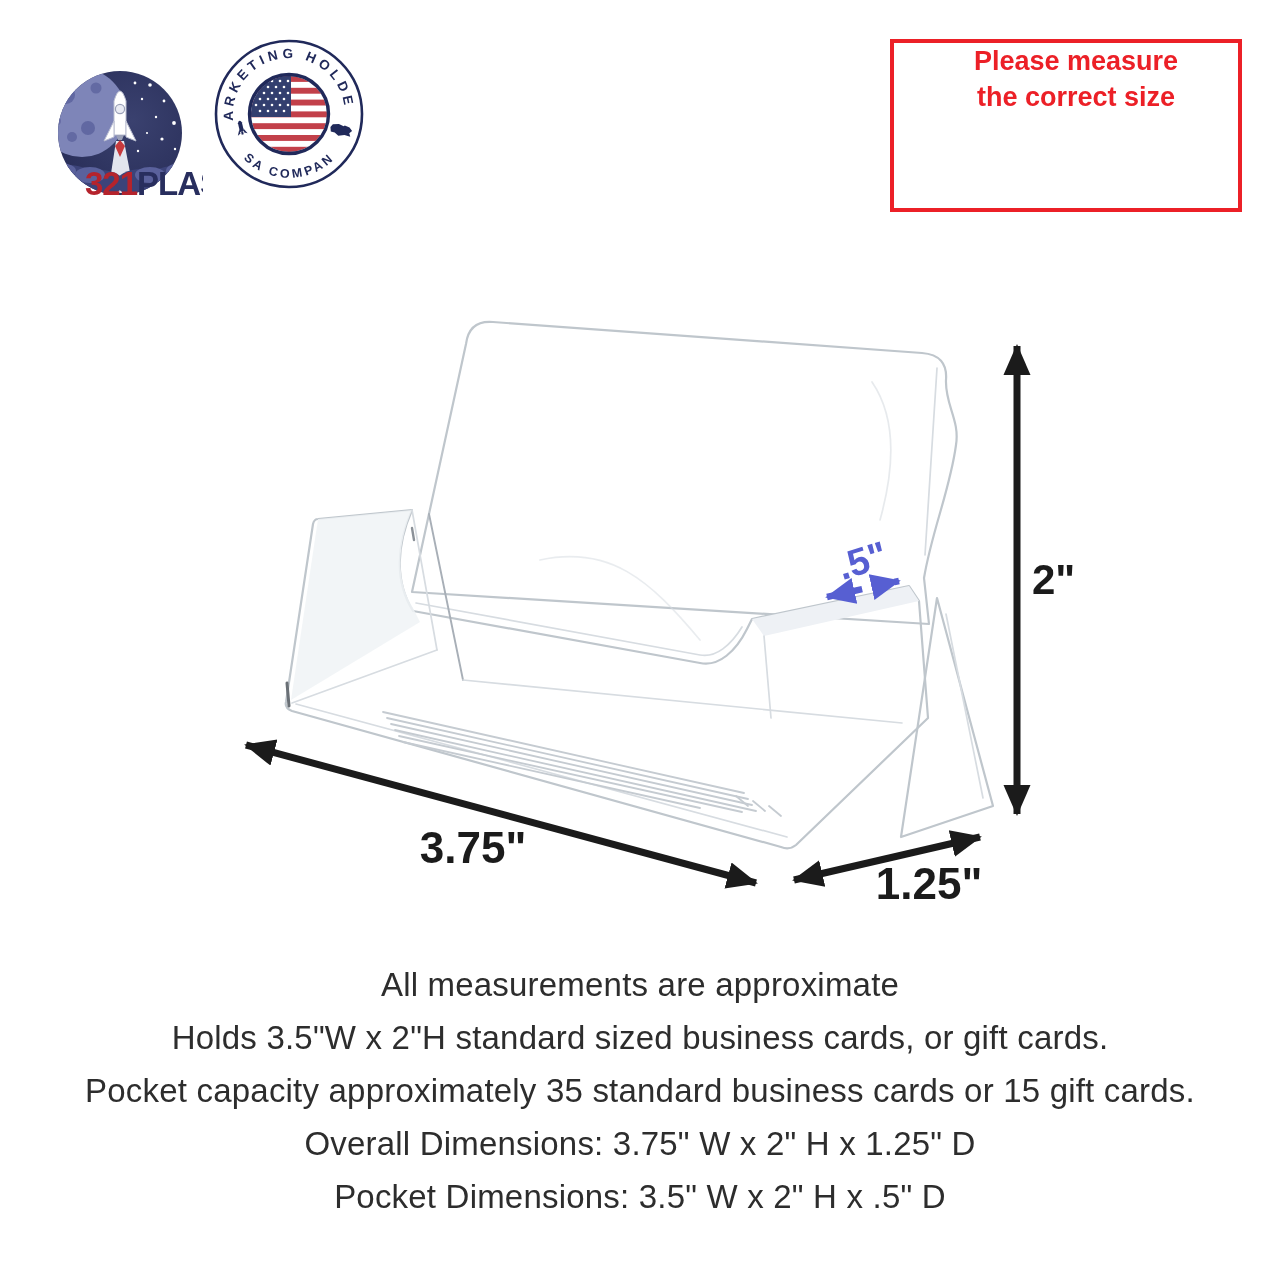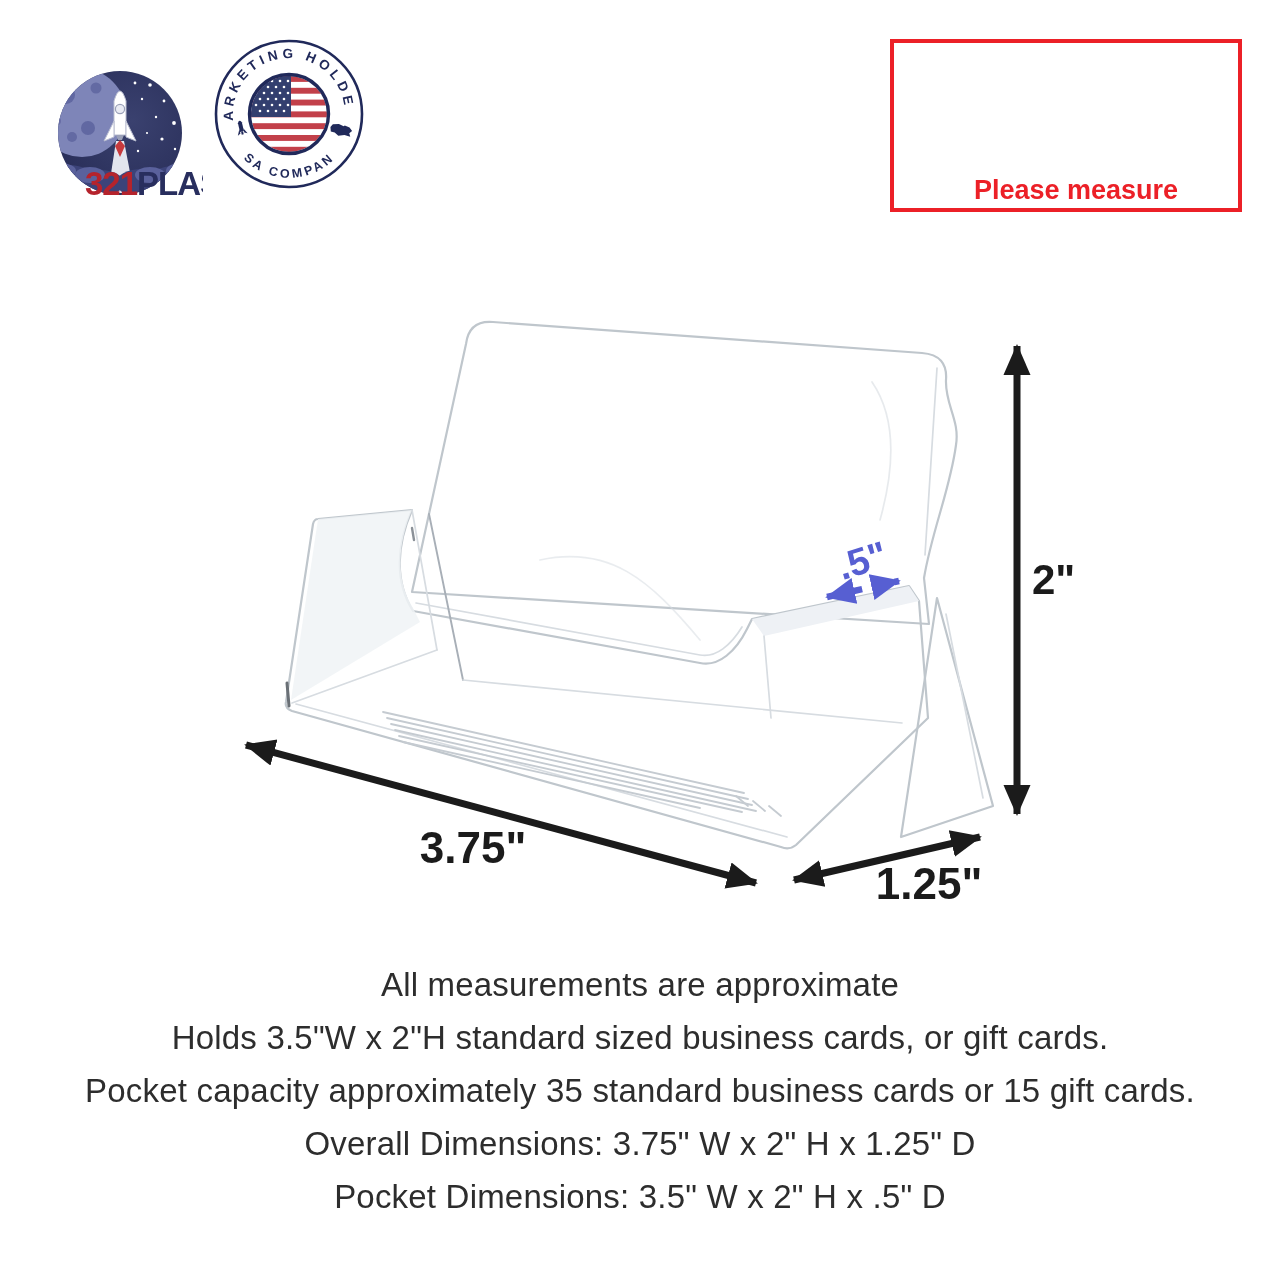--- a/index.html
+++ b/index.html
@@ -17,21 +17,21 @@
 
   
   #badge{left:213px;top:38px;width:152px;height:152px;}
   .badge-arc{font-weight:bold;font-size:13.5px;letter-spacing:4px;fill:#20295a;}
   .badge-arc-b{font-weight:bold;font-size:12.5px;letter-spacing:3px;fill:#20295a;}
 
   
   #warnbox{
     left:890px;top:39px;width:352px;height:173px;box-sizing:border-box;
     border:4px solid #ec2027;background:#ffffff;
-    display:flex;flex-direction:column;justify-content:flex-end;align-items:center;padding-left:20px;
+    display:flex;flex-direction:column;justify-content:flex-start;align-items:center;padding-left:20px;
   }
   #warnbox .wline{
     color:#ec2027;font-weight:bold;font-size:27px;line-height:36px;
     text-align:center;white-space:nowrap;
   }
 
   
   #diagram{left:0;top:0;width:1280px;height:1280px;}
   .edge{fill:none;stroke:#bfc6cc;stroke-width:2.2;stroke-linejoin:round;stroke-linecap:round;}
   .faint{fill:none;stroke:#d7dce1;stroke-width:1.7;stroke-linecap:round;}
@@ -186,20 +186,21 @@
     <rect x="4" y="9" width="2" height="3"></rect>
   </g>
 
   <g transform="translate(118,85) rotate(8)">
     <path d="M0,4 L2,1 L8,0 L13,1.5 L14,0.5 L19,2 L22,5 L19.5,7.5 L21,11 L15,10 L9,11.5 L5,9 L1,8.5 Z" fill="#20295a"></path>
   </g>
 </svg>
 
 <div id="warnbox" class="abs">
   <div class="wline">Please measure</div>
+  <div class="wline">the correct size</div>
 </div>
 
 <svg id="diagram" class="abs" viewBox="0 0 1280 1280">
   <defs>
     <linearGradient id="gBack" x1="0" y1="0" x2="1" y2="1">
       <stop offset="0%" stop-color="#f3f5f7"></stop>
         <stop offset="55%" stop-color="#fbfcfd"></stop>
       <stop offset="100%" stop-color="#f5f7f9"></stop>
     </linearGradient>
     <linearGradient id="gFront" x1="0" y1="0" x2="1" y2="0.4">

